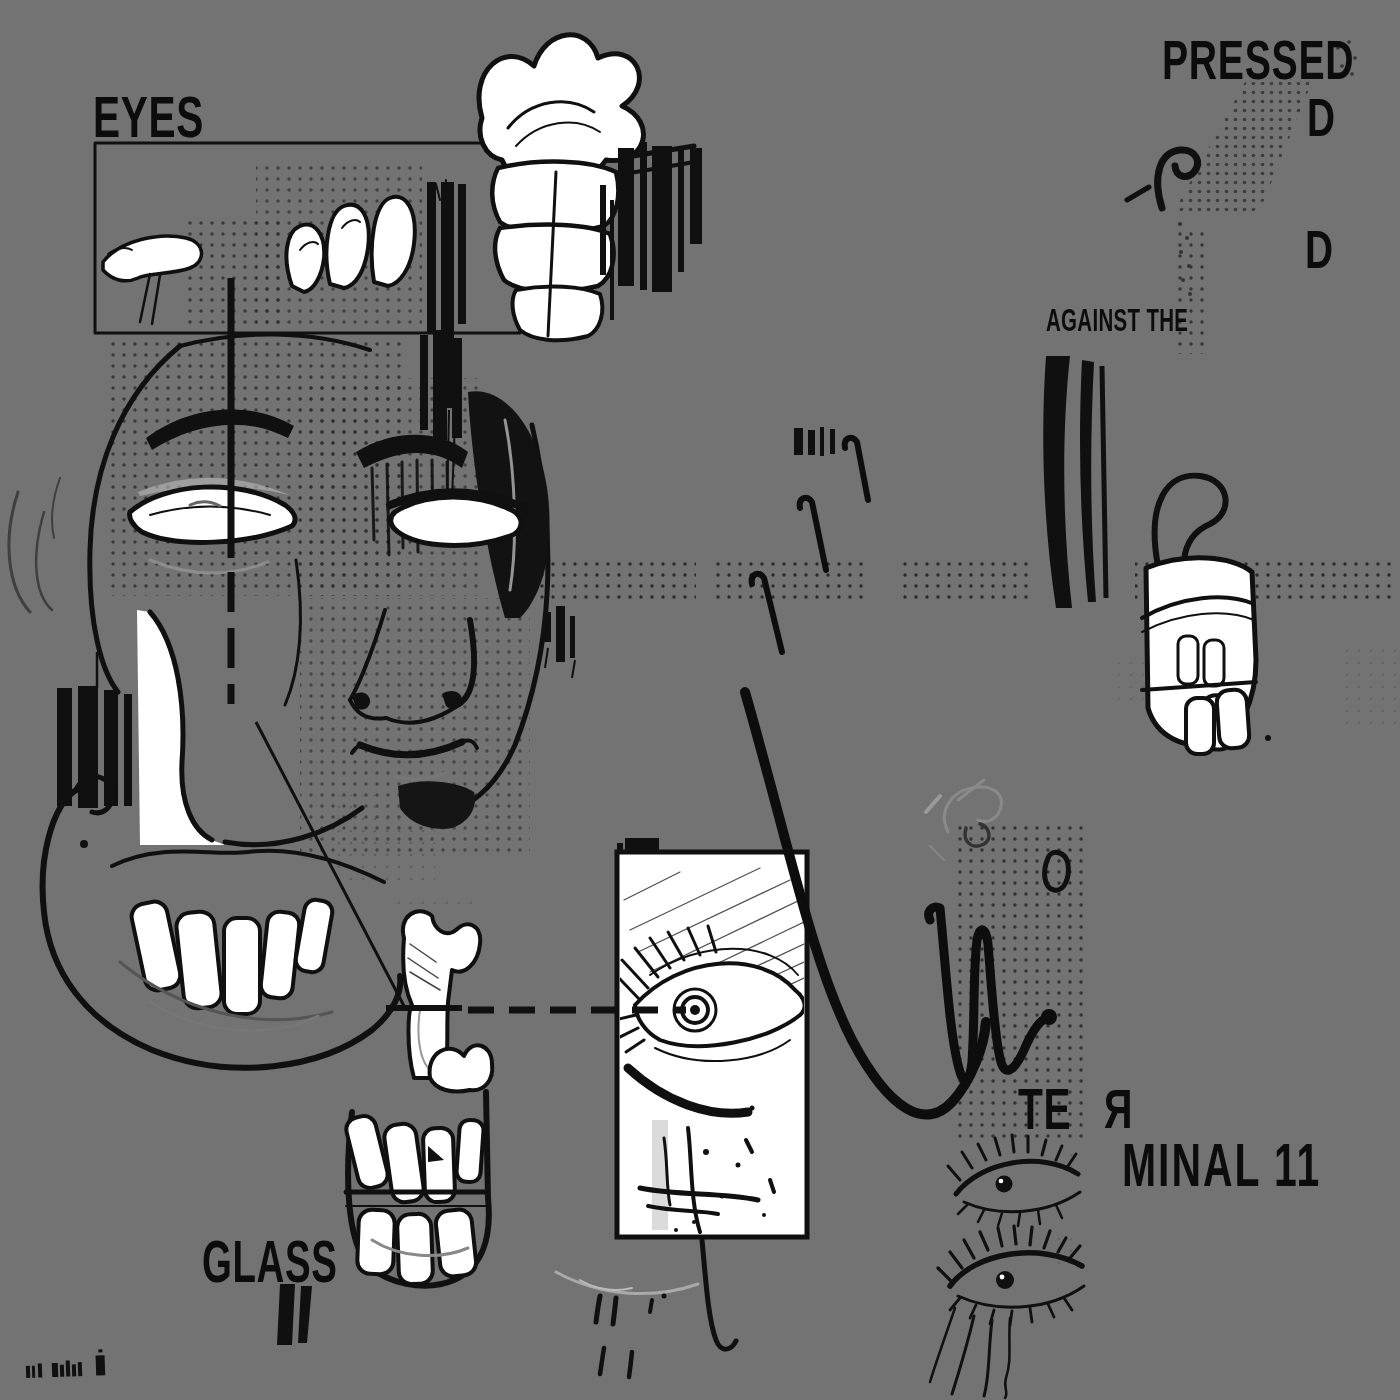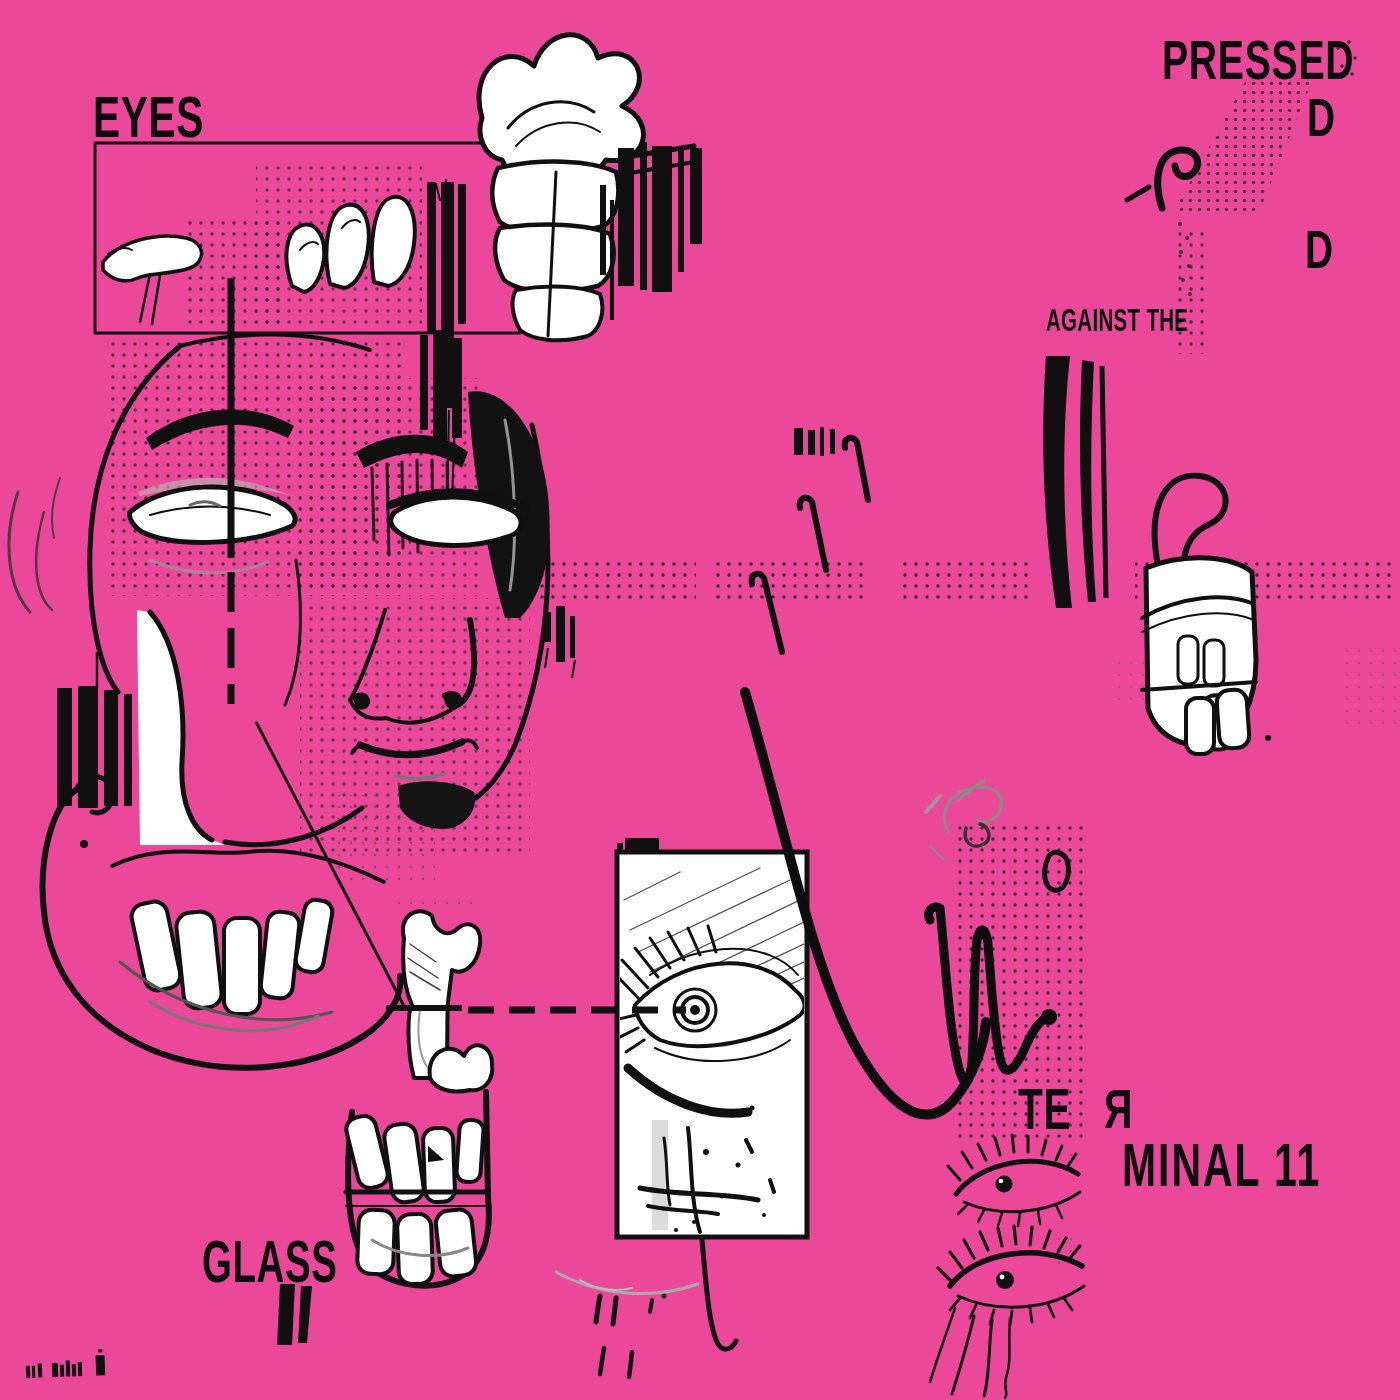--- a/index.html
+++ b/index.html
@@ -1,16 +1,16 @@
 <!DOCTYPE html>
 <html><head>
 <meta charset="utf-8">
 <style>
   html,body{margin:0;padding:0;background:#ffffff;}
-  #canvas{position:relative;width:1400px;height:1400px;background:#ec4899;overflow:hidden;}
+  #canvas{position:relative;width:1400px;height:1400px;background:#737373;overflow:hidden;}
   #art{position:absolute;left:0;top:0;}
   .lbl{
     position:absolute;
     font-family:"Liberation Sans","DejaVu Sans",sans-serif;
     font-weight:bold;
     color:#0c0c0c;
     transform-origin:0 0;
     white-space:nowrap;
     line-height:1;
     letter-spacing:1px;

